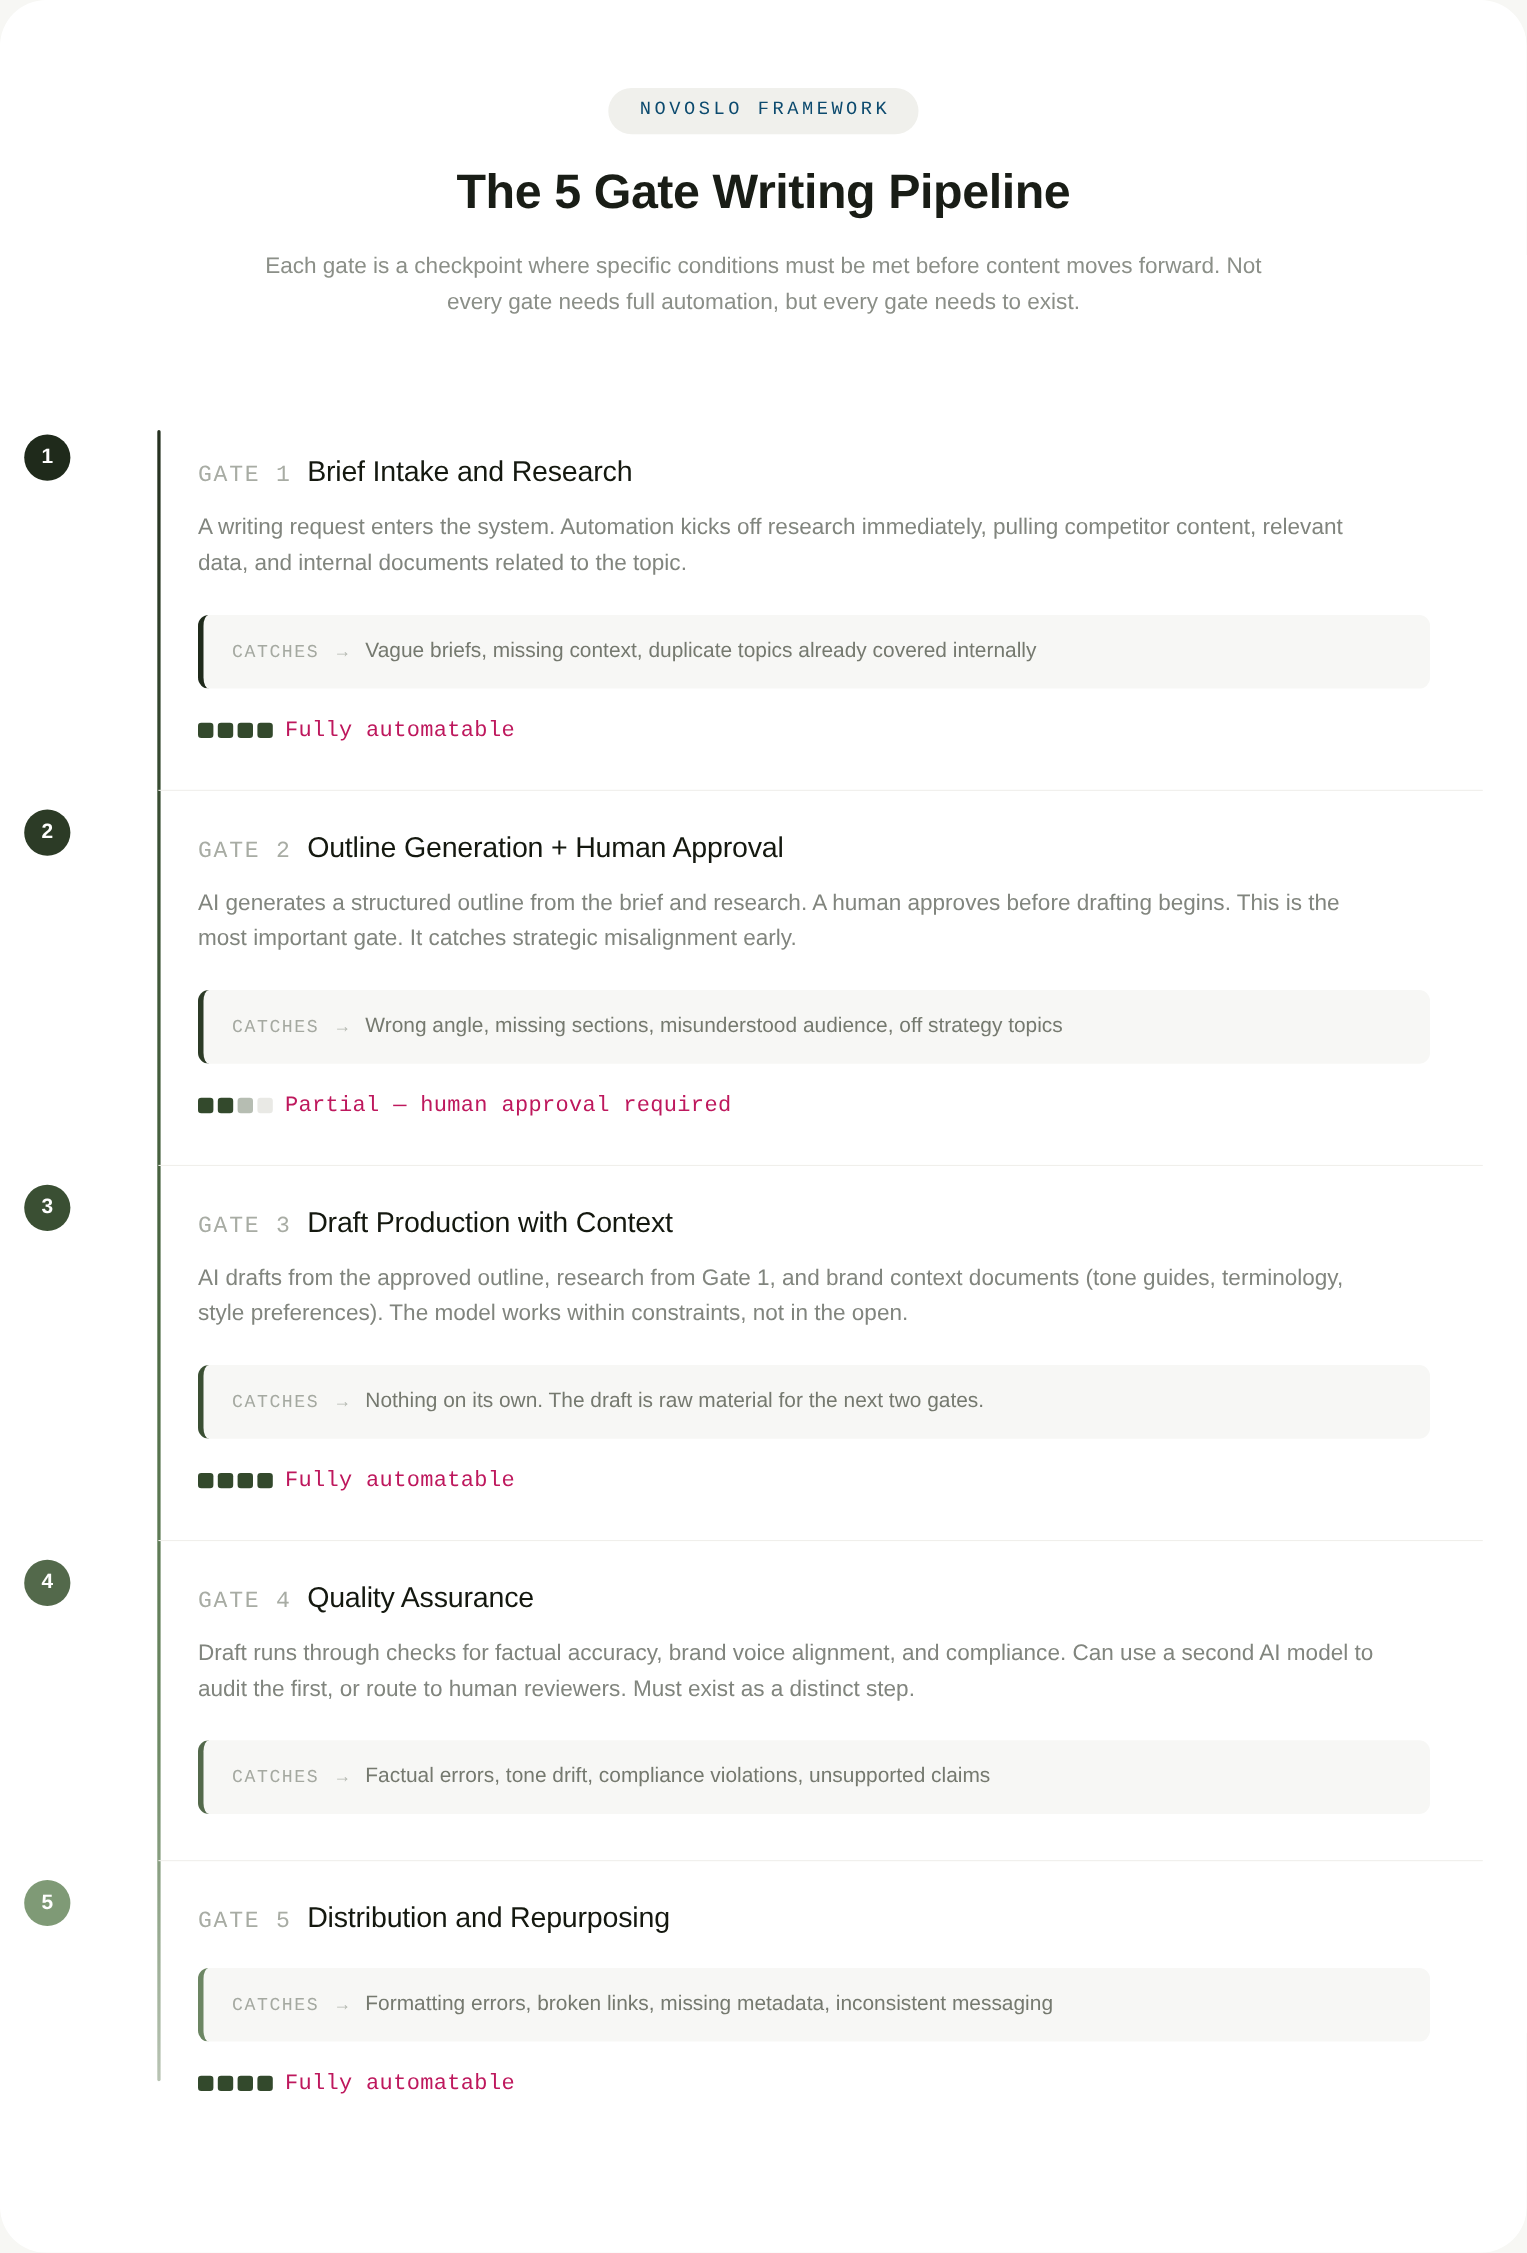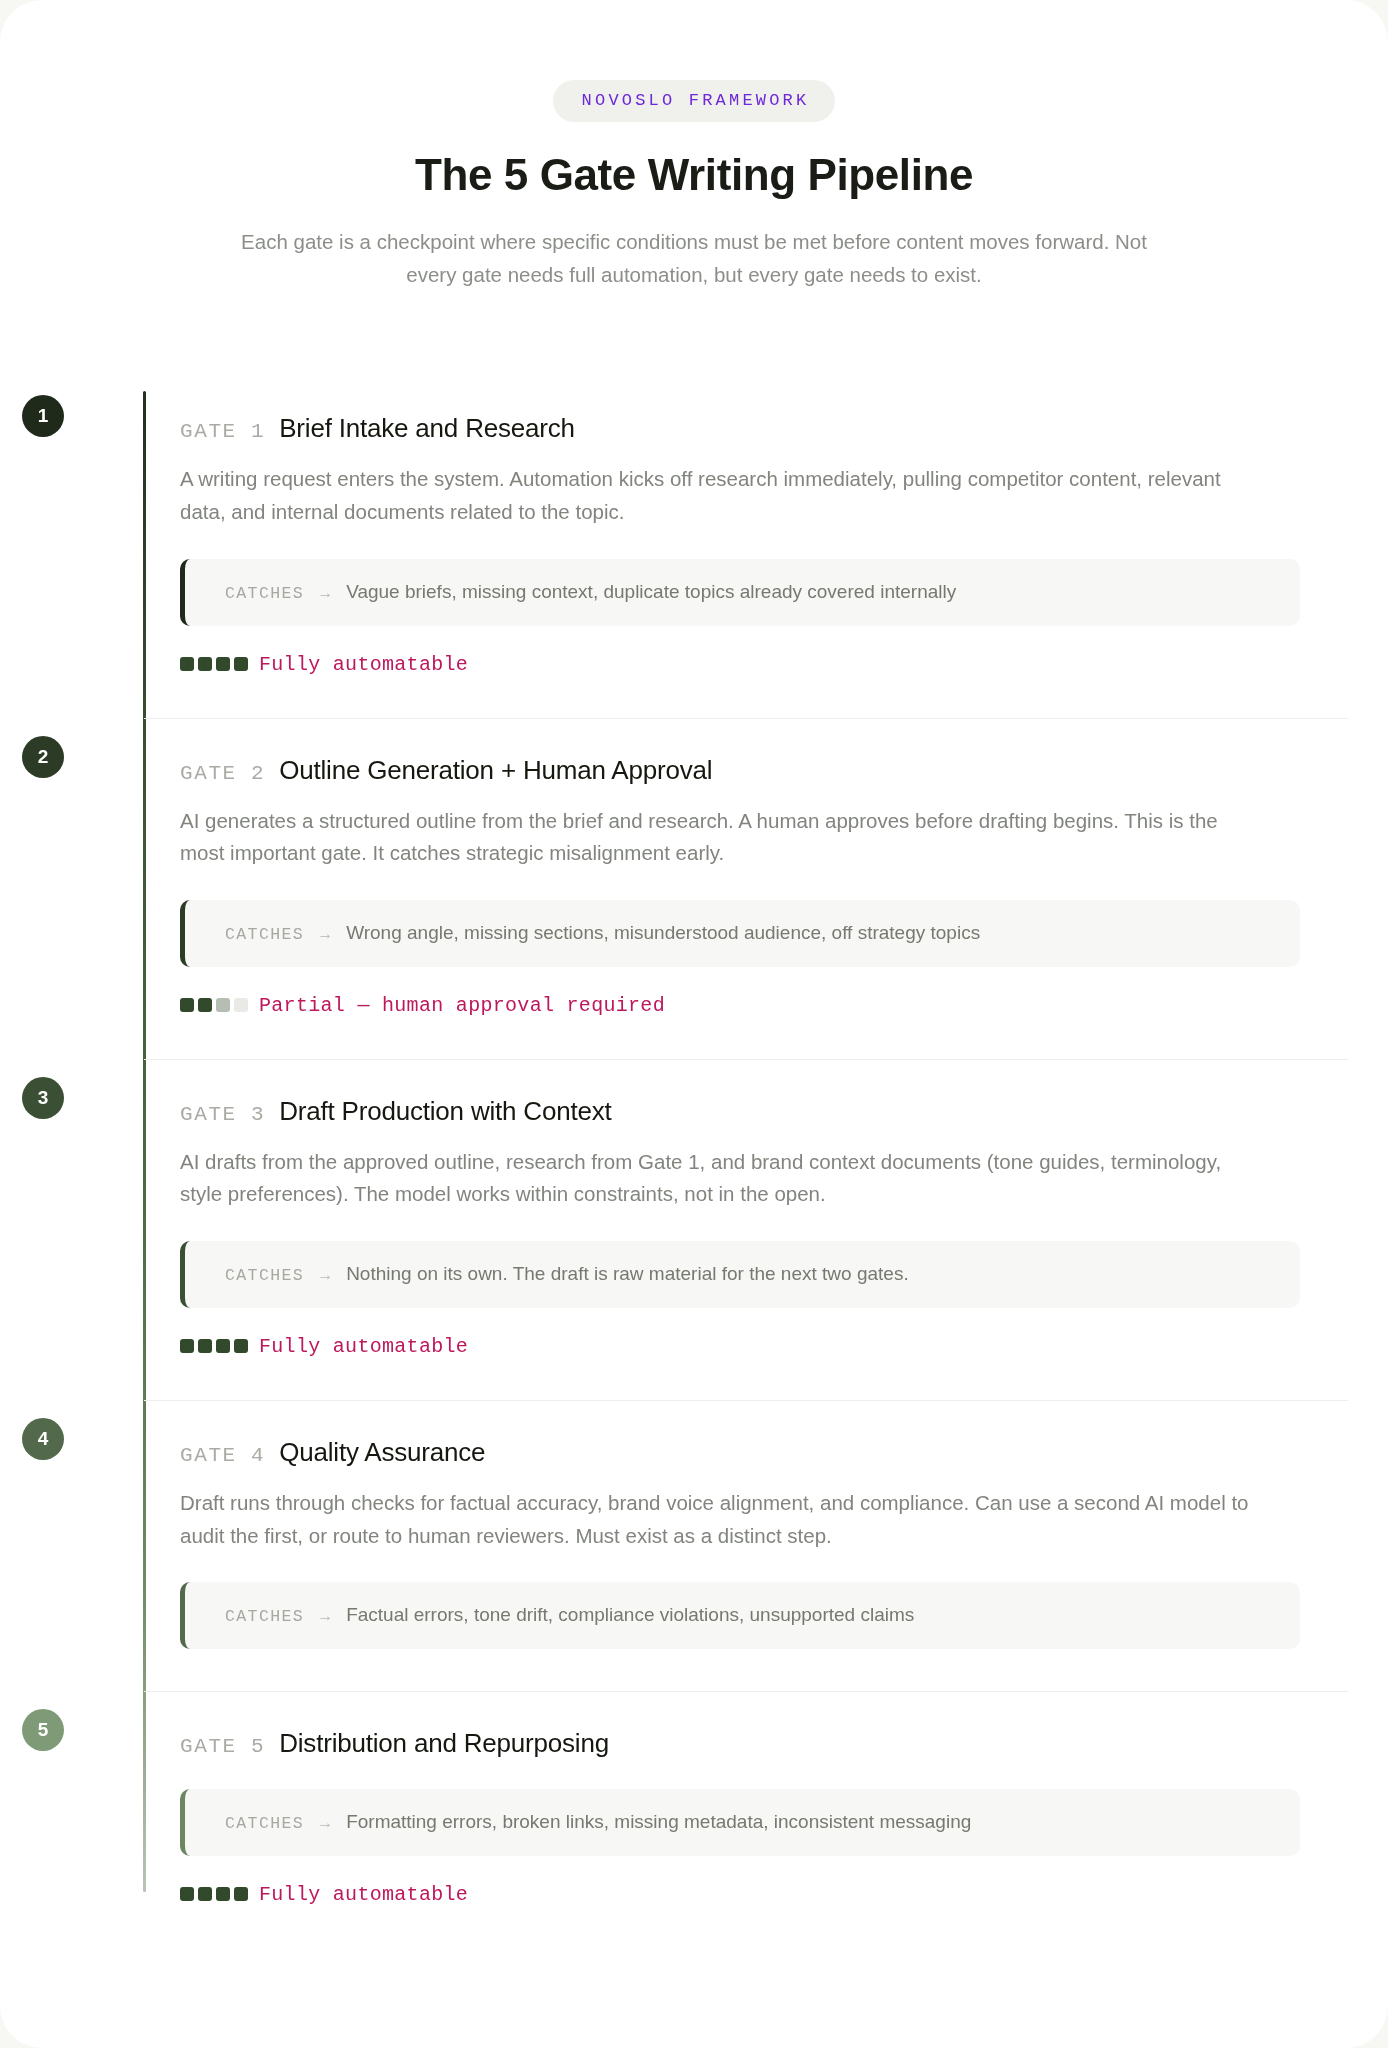--- a/index.html
+++ b/index.html
@@ -22,21 +22,21 @@
 
   
   .header {
     padding-top: 80px;
     text-align: center;
   }
 
   .eyebrow-badge {
     display: inline-block;
     background: #f0f0ec;
-    color: #6d28d9;
+    color: #0c4a6e;
     font-family: "Liberation Mono", "DejaVu Sans Mono", monospace;
     font-size: 17px;
     letter-spacing: 3.2px;
     padding: 11px 26px 12px 29px;
     border-radius: 999px;
   }
 
   .page-title {
     margin-top: 28px;
     font-size: 44px;
@@ -136,21 +136,21 @@
     max-width: 1085px;
   }
 
   
   .catches {
     margin-top: 30px;
     background: #f7f7f5;
     border-radius: 10px;
     border-left-width: 5px;
     border-left-style: solid;
-    padding: 19px 24px 20px 40px;
+    padding: 19px 24px 20px 26px;
     display: flex;
     align-items: baseline;
     gap: 13px;
   }
 
   .catches-label {
     font-family: "Liberation Mono", "DejaVu Sans Mono", monospace;
     font-size: 16.5px;
     color: #a5a9a1;
     letter-spacing: 1.4px;

